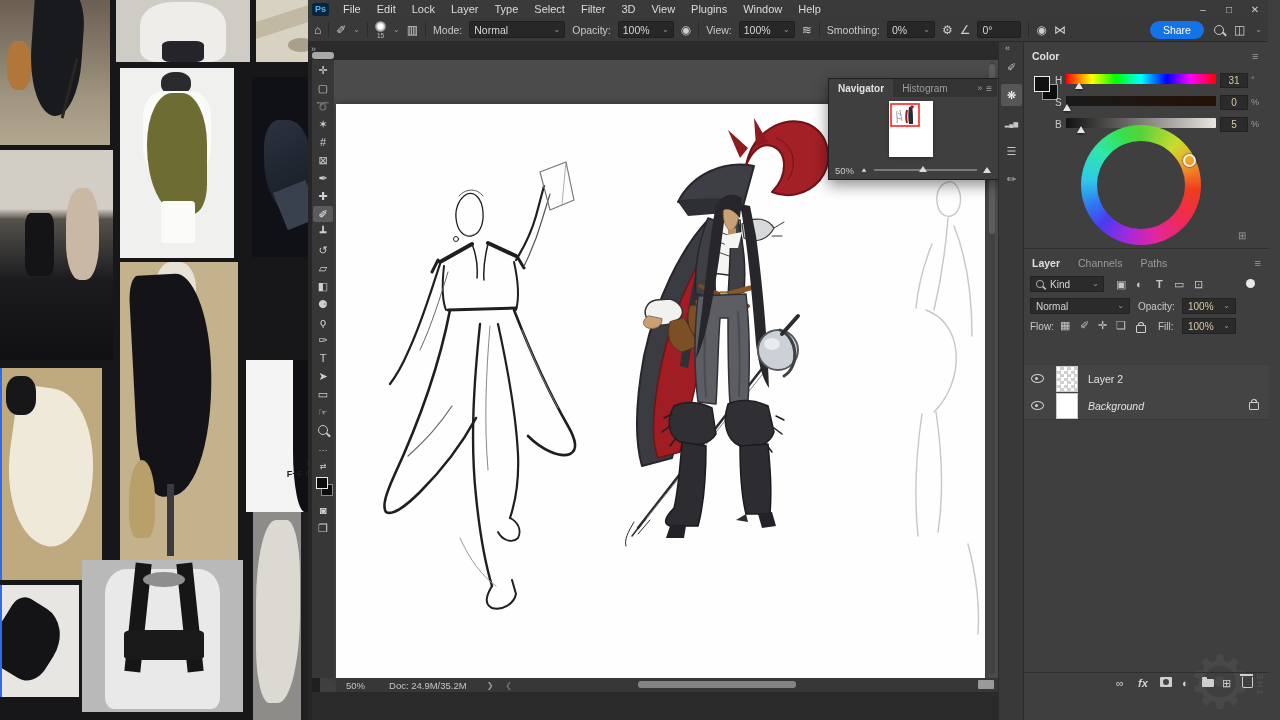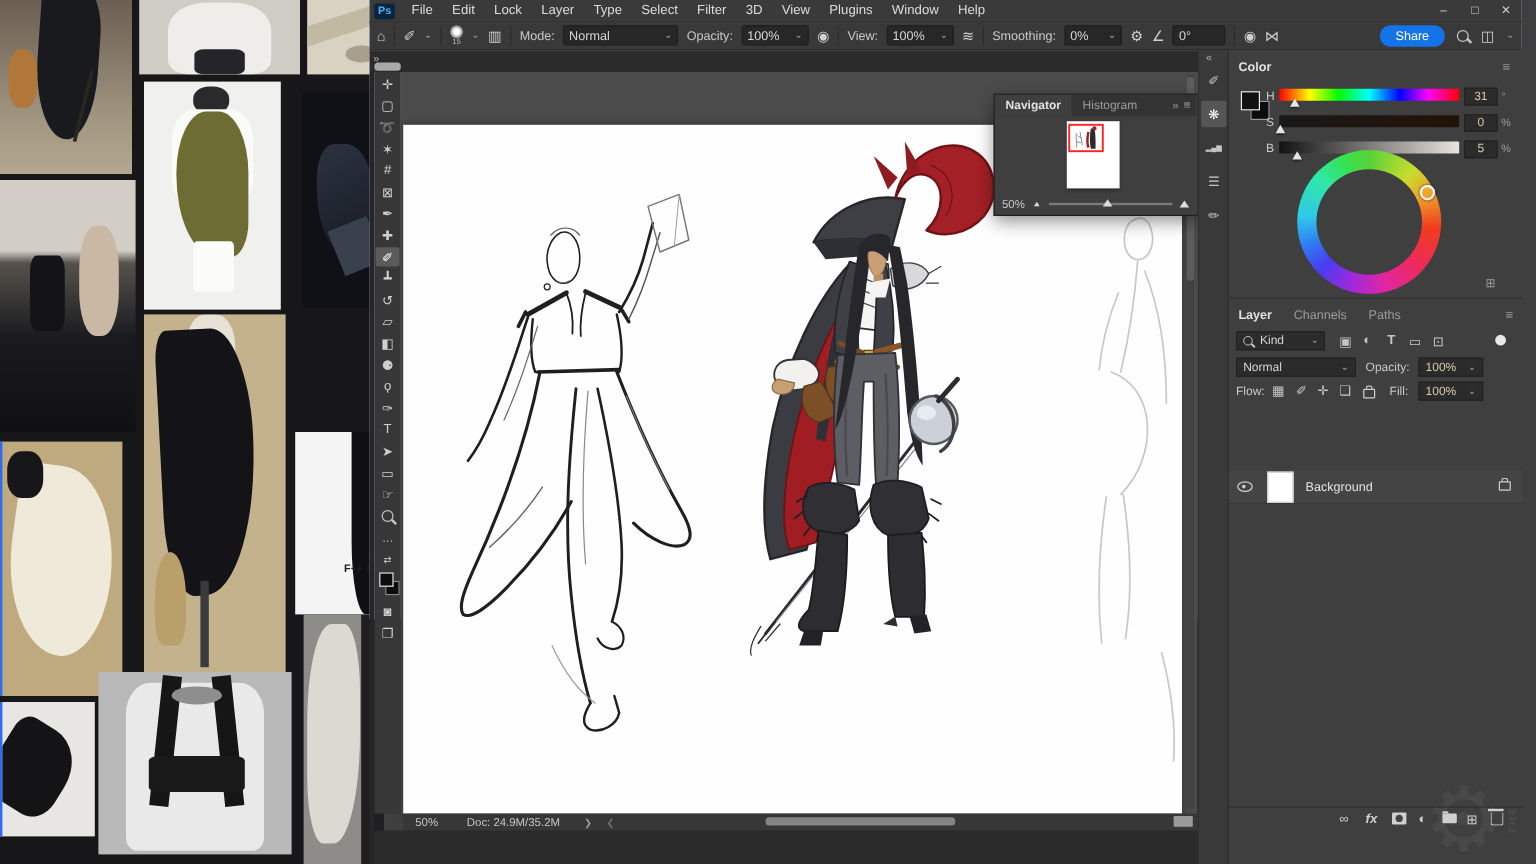--- a/index.html
+++ b/index.html
@@ -488,26 +488,33 @@
       <span class="filtericon" style="left:56px;top:277px">✐</span>
       <span class="filtericon" style="left:74px;top:277px">✛</span>
       <span class="filtericon" style="left:92px;top:277px">❏</span>
       <span class="t" style="left:112px;top:281px"><span class="lockico"></span></span>
       <span class="t" style="left:134px;top:279px;font-size:10px;color:#c9c9c9">Fill:</span>
       <div class="t" style="left:158px;top:276px;width:54px;height:16px;background:#2b2b2b;border:1px solid #222;display:flex;align-items:center;padding:0 5px;box-sizing:border-box">
         <span style="font-size:10px;color:#d8c9a8;flex:1">100%</span>
         <span class="chev">⌄</span>
       </div>
 
+      <div class="layerrow" style="top:323px">
+        <span class="eyebox">
+            <span class="eye"></span>
+          </span>
+        <span class="thumbbox checker"></span>
+        <span class="layername">Layer 2</span>
+      </div>
       <div class="layerrow" style="top:350px">
         <span class="eyebox">
             <span class="eye"></span>
           </span>
         <span class="thumbbox" style="background:#fff"></span>
-        <span class="layername" style="">Background</span>
+        <span class="layername" style="font-style:italic">Background</span>
         <span style="margin-left:auto;margin-right:10px"><span class="lockico"></span></span>
       </div>
 
       <div class="t" style="left:0;top:630px;width:245px;height:1px;background:#2e2e2e"></div>
       <div class="t" style="left:0;top:632px;width:245px;height:18px">
         <span class="botico" style="left:92px">∞</span>
         <span class="botico" style="left:114px;font-style:italic;font-weight:bold">fx</span>
         <span class="botico" style="left:136px"><span class="maskico"></span></span>
         <span class="botico" style="left:158px">◐</span>
         <span class="botico" style="left:178px"><span class="folderico"></span></span>

